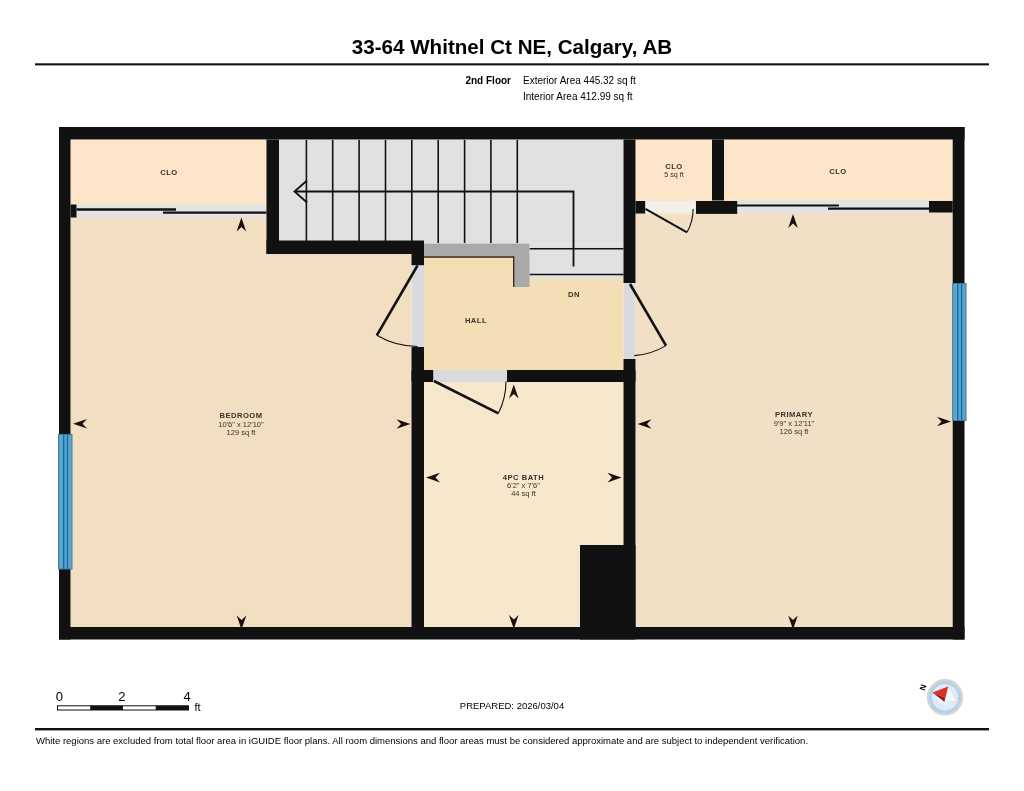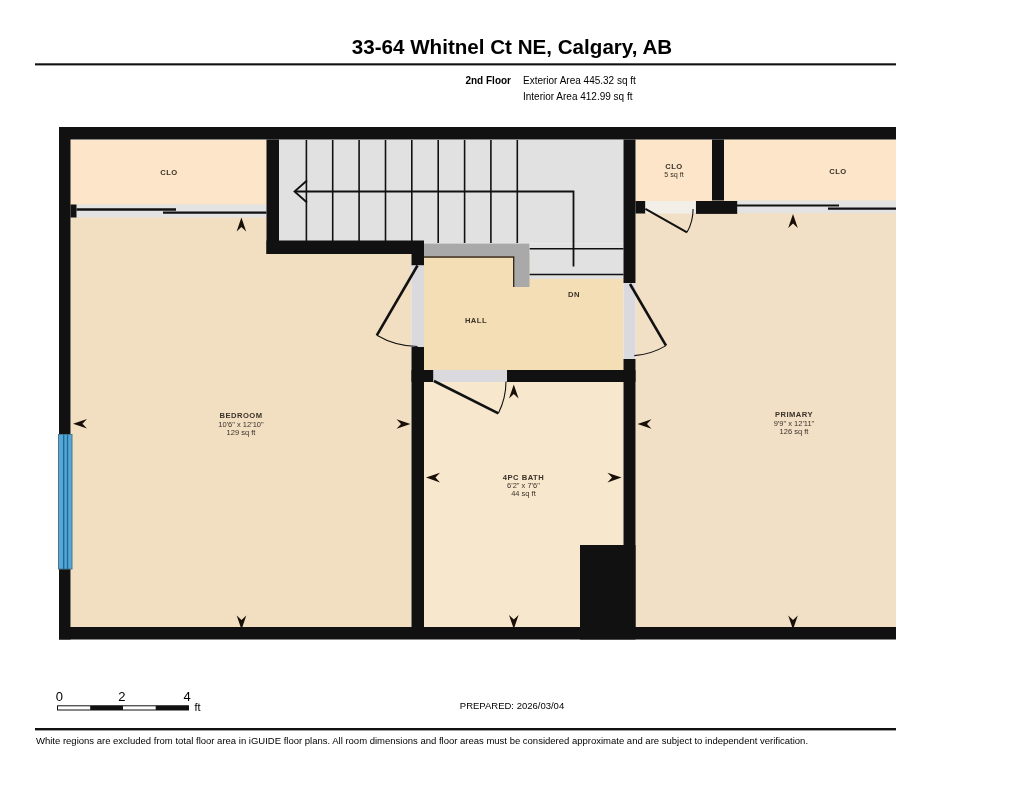--- a/index.html
+++ b/index.html
@@ -1,16 +1,16 @@
 <!DOCTYPE html>
 <html><head>
 <meta charset="utf-8">
 <style>
   html,body{margin:0;padding:0;background:#ffffff;}
-  #page{position:relative;width:896px;height:791px;background:#ffffff;overflow:hidden;
+  #page{position:relative;width:1024px;height:791px;background:#ffffff;overflow:hidden;
         font-family:"Liberation Sans", sans-serif;}
   svg{position:absolute;left:0;top:0;}
   text{font-family:"Liberation Sans", sans-serif;}
 </style>
 </head>
 <body>
 <div id="page">
 <svg width="1024" height="791" viewBox="0 0 1024 791">
 
   <text x="512" y="54.2" font-size="20.6" font-weight="bold" fill="#000" text-anchor="middle">33-64 Whitnel Ct NE, Calgary, AB</text>

